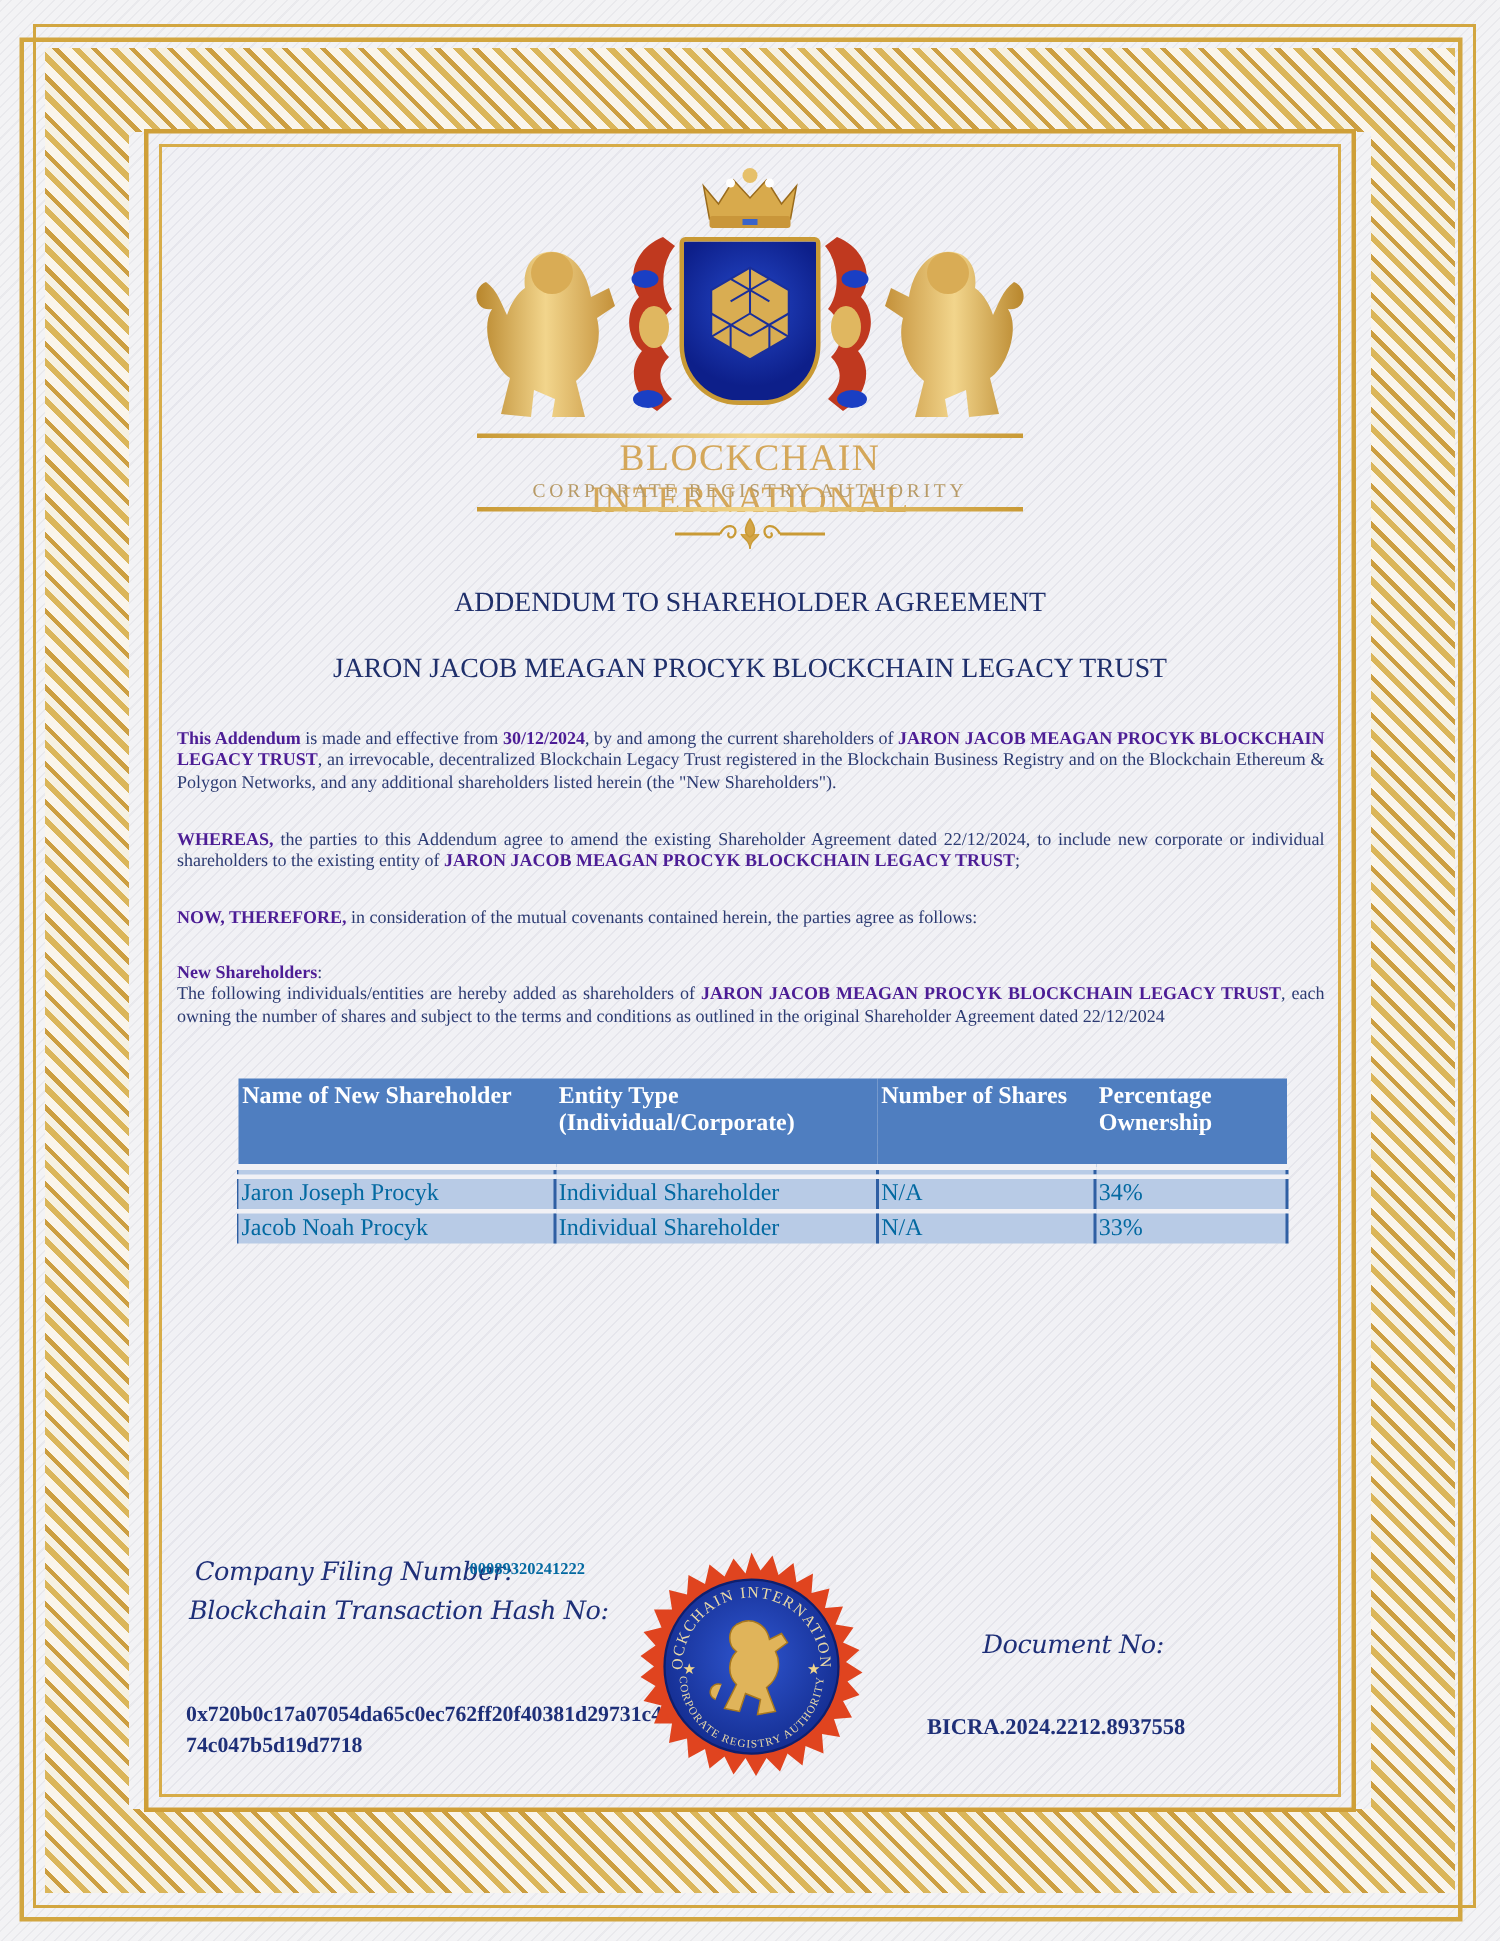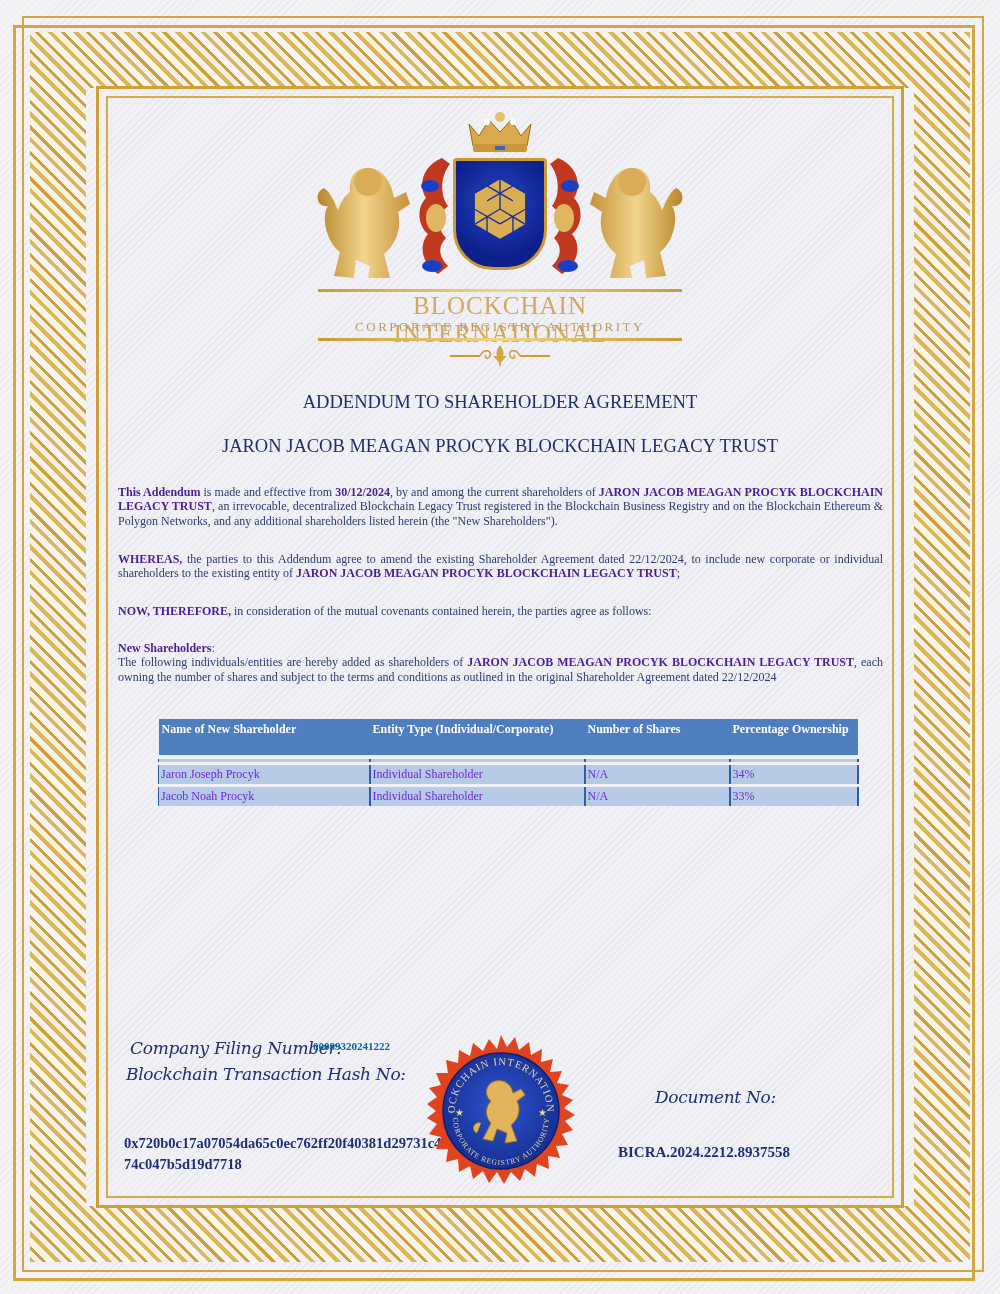--- a/index.html
+++ b/index.html
@@ -68,27 +68,27 @@
     position: absolute; left: 118px; width: 765px;
     font-size: 12px; line-height: 14.4px; text-align: justify; color: #2b3a72;
   }
   .para b { color: #4c1d95; }
   .p1 { top: 485px; }
   .p2 { top: 552px; }
   .p3 { top: 604px; }
   .p4 { top: 641px; }
 
   
-  .tbl { position: absolute; left: 158px; top: 719px; width: 701px; border-collapse: collapse; font-size: 12px; }
+  .tbl { position: absolute; left: 158px; top: 719px; width: 701px; border-collapse: collapse; font-size: 16px; }
   .tbl th {
     background: #4f7ec0; color: #fff; font-weight: bold; text-align: left;
     vertical-align: top; padding: 3px 2px 18px 3px; height: 15px;
   }
   .tbl td {
-    background: #b8cbe6; color: #6d28d9; padding: 1px 2px; height: 17px;
+    background: #b8cbe6; color: #0369a1; padding: 1px 2px; height: 17px;
     border-top: 3px solid #f1f1f5; border-left: 2px solid #2f5fa3;
   }
   .tbl td:first-child { border-left: 1px solid #2f5fa3; }
   .tbl td:last-child { border-right: 2px solid #2f5fa3; }
   .tbl tr.spacer td { height: 3px; padding: 0; background: #b8cbe6; border-top: 4px solid #f1f1f5; }
 
   
   .script-label {
     position: absolute; font-family: "DejaVu Serif", serif; font-style: italic;
     font-size: 17px; color: #1e2f78; letter-spacing: -0.3px;

